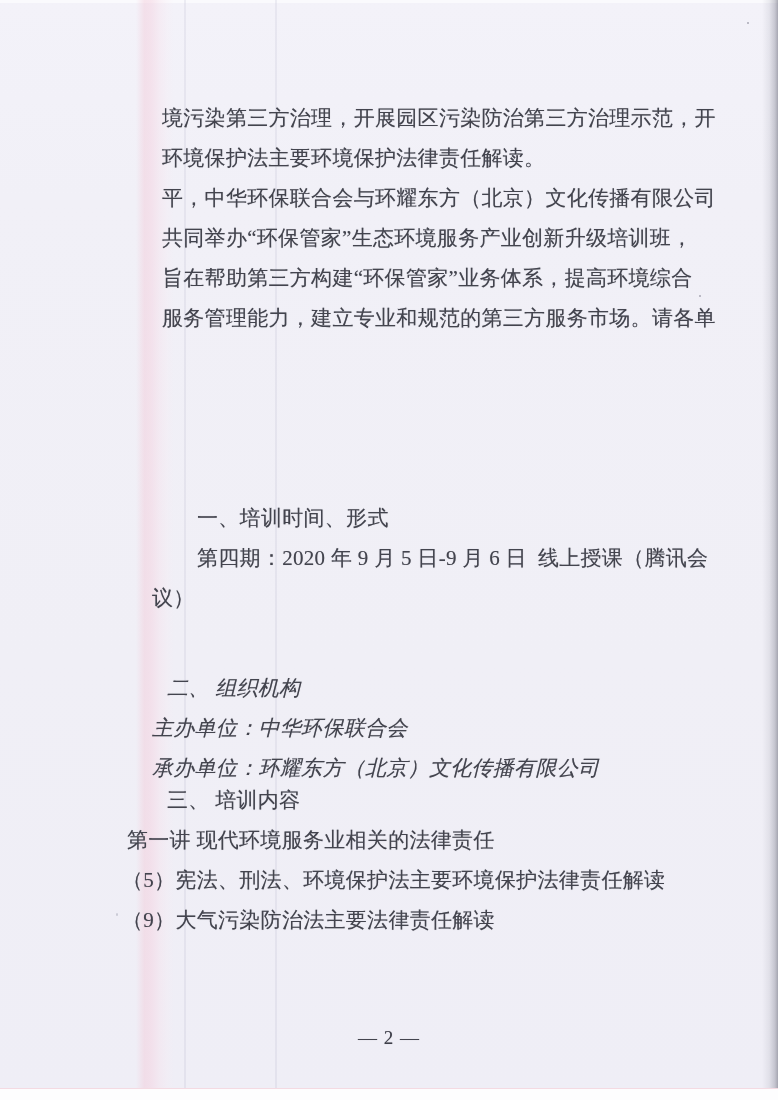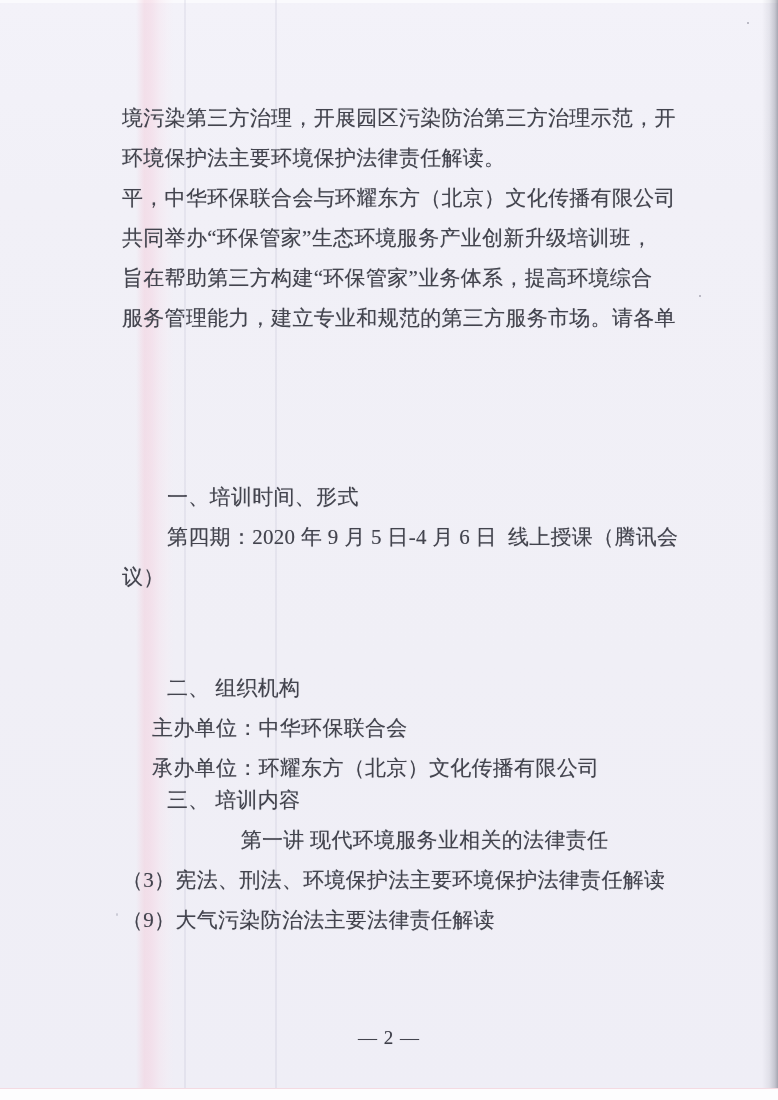--- a/index.html
+++ b/index.html
@@ -13,21 +13,21 @@
   .line {
     white-space:pre;
     font-size:21px;
     line-height:40px;
     letter-spacing:0.3px;
     text-shadow:0 0 0.7px rgba(67,68,78,0.45);
   }
   .block { position:absolute; left:122px; width:600px; }
   .ind-head { padding-left:45px; }
   .ind-host { padding-left:30px; }
-  .ind-lect { padding-left:5px;text-align:center; }
+  .ind-lect { padding-left:5px; }
 
   
   .top-strip { position:absolute; left:0; top:0; width:778px; height:3px;
     background:#fafafd; }
   .pink-streak { position:absolute; left:136px; top:0; width:38px; height:1088px;
     background:linear-gradient(90deg,
       rgba(244,203,218,0) 0%,
       rgba(243,198,213,0.42) 22%,
       rgba(245,210,224,0.50) 40%,
       rgba(248,222,233,0.34) 62%,
@@ -66,43 +66,43 @@
   <div class="top-strip"></div>
   <div class="pink-streak"></div>
   <div class="crease crease-1"></div>
   <div class="crease crease-2"></div>
   <div class="right-edge"></div>
   <div class="bottom-band"></div>
   <div class="speck speck-1"></div>
   <div class="speck speck-2"></div>
   <div class="speck speck-3"></div>
 
-  <div class="block" style="top:98px;">
+  <div class="block" style="top:98px;margin-left:40px;">
     <div class="line">境污染第三方治理，开展园区污染防治第三方治理示范，开</div>
     <div class="line">环境保护法主要环境保护法律责任解读。</div>
     <div class="line">平，中华环保联合会与环耀东方（北京）文化传播有限公司</div>
     <div class="line">共同举办“环保管家”生态环境服务产业创新升级培训班，</div>
     <div class="line">旨在帮助第三方构建“环保管家”业务体系，提高环境综合</div>
     <div class="line">服务管理能力，建立专业和规范的第三方服务市场。请各单</div>
   </div>
 
-  <div class="block" style="top:477px;">
+  <div class="block" style="top:498px;margin-left:30px;">
     <div class="line ind-head">一、培训时间、形式</div>
-    <div class="line ind-head">第四期：2020 年 9 月 5 日-4 月 6 日  线上授课（腾讯会</div>
+    <div class="line ind-head">第四期：2020 年 9 月 5 日-9 月 6 日  线上授课（腾讯会</div>
     <div class="line">议）</div>
   </div>
 
-  <div class="block" style="top:668px;">
+  <div class="block" style="top:668px;font-style:italic;">
     <div class="line ind-head">二、 组织机构</div>
     <div class="line ind-host">主办单位：中华环保联合会</div>
     <div class="line ind-host">承办单位：环耀东方（北京）文化传播有限公司</div>
   </div>
 
   <div class="block" style="top:780px;">
     <div class="line ind-head">三、 培训内容</div>
     <div class="line ind-lect">第一讲 现代环境服务业相关的法律责任</div>
-    <div class="line">（3）宪法、刑法、环境保护法主要环境保护法律责任解读</div>
+    <div class="line">（5）宪法、刑法、环境保护法主要环境保护法律责任解读</div>
     <div class="line">（9）大气污染防治法主要法律责任解读</div>
   </div>
 
   <div class="page-number">— 2 —</div>
 
 </div>
 
 </body></html>

